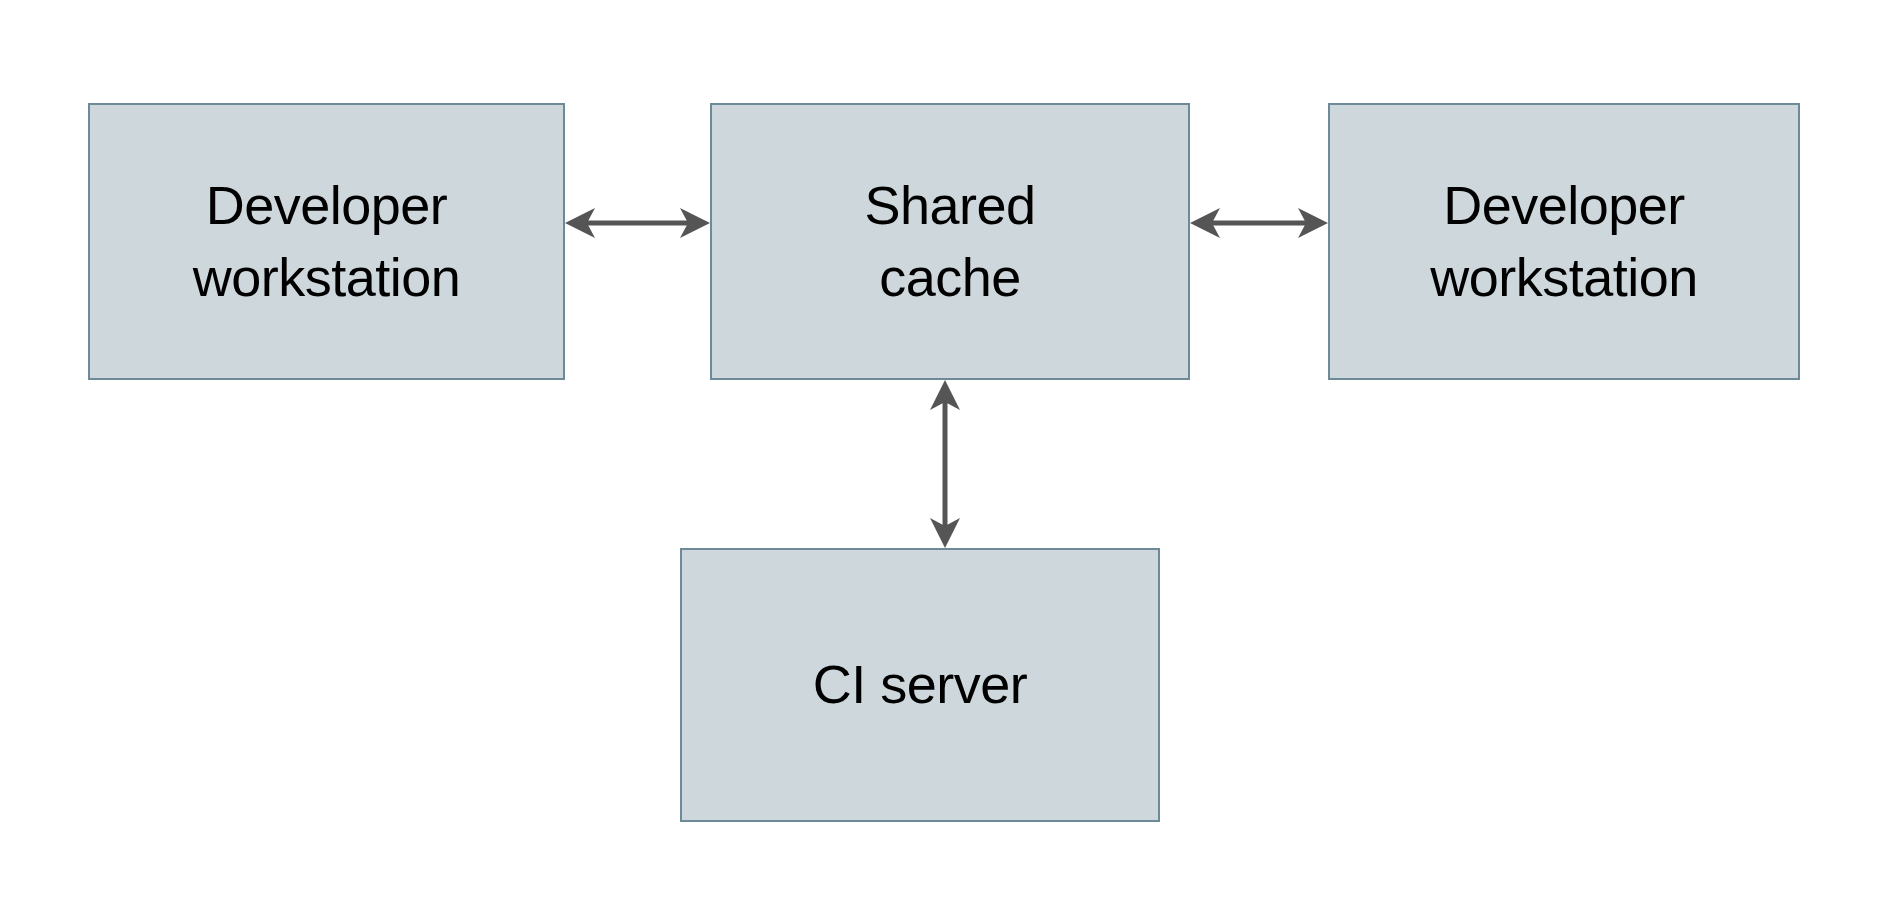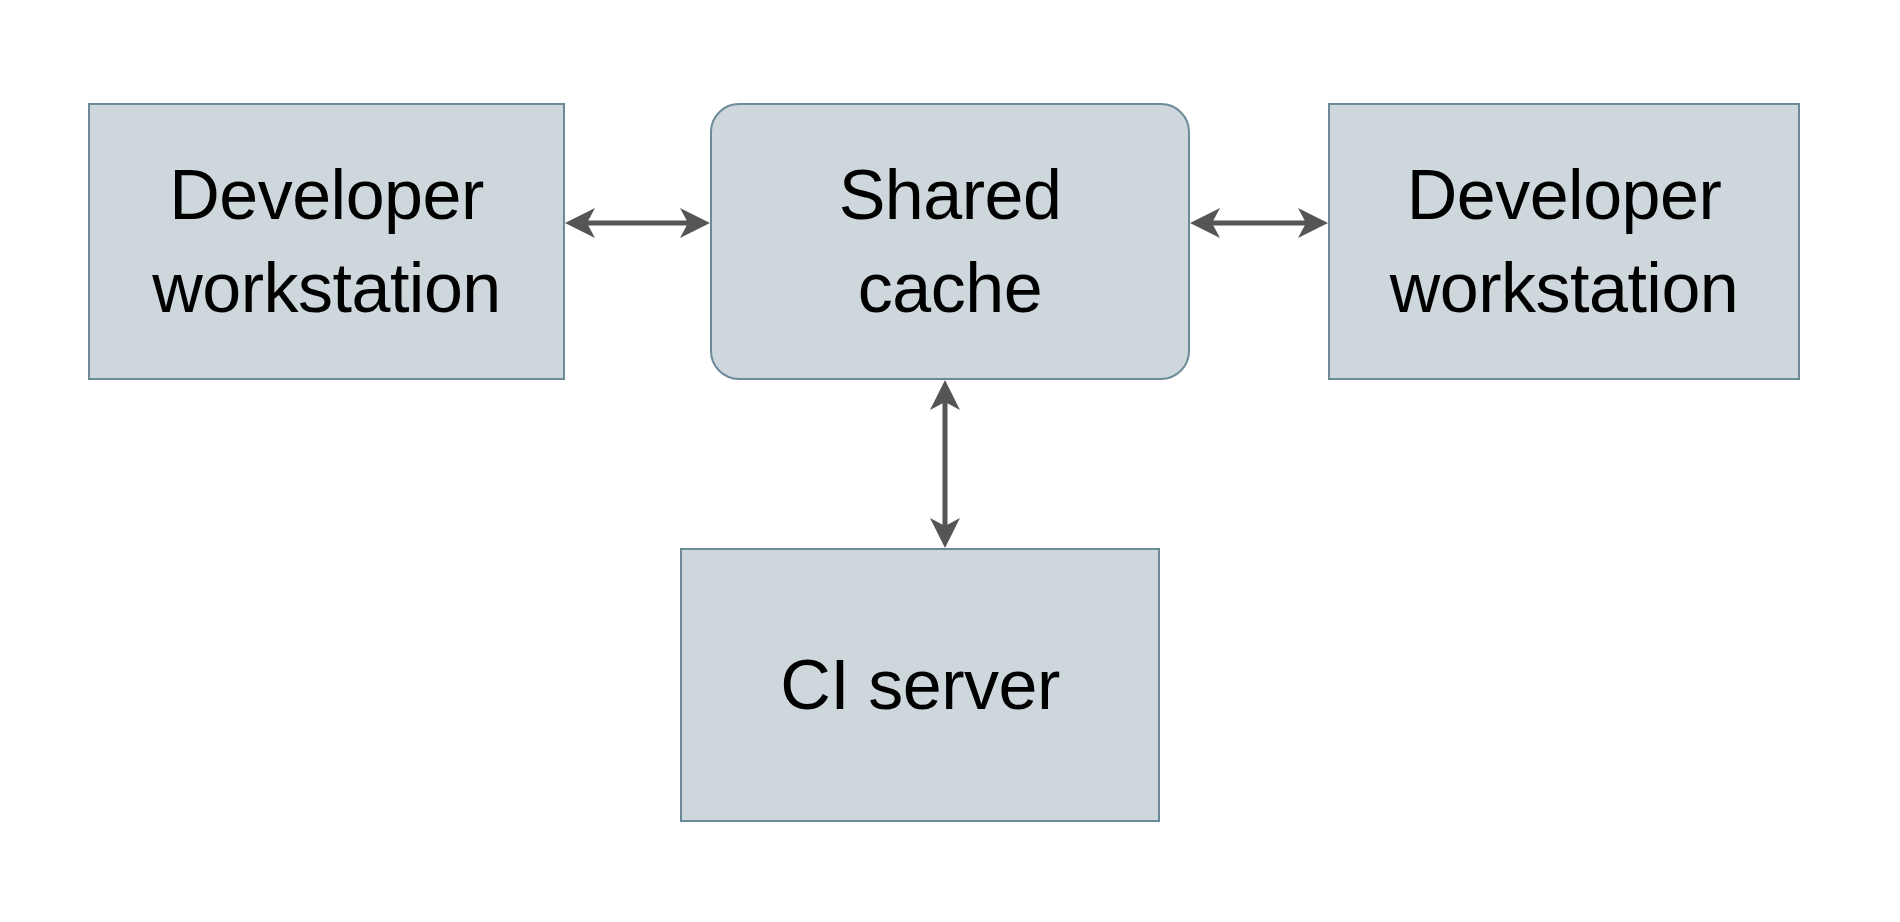--- a/index.html
+++ b/index.html
@@ -23,21 +23,21 @@
     box-sizing: border-box;
     background: #ced8dc;
     border: 2px solid #6d8a99;
     display: flex;
     align-items: center;
     justify-content: center;
     text-align: center;
   }
   .node-label {
     font-family: "Liberation Sans", sans-serif;
-    font-size: 70px;
+    font-size: 54px;
     line-height: 1.32;
     color: #000000;
     font-weight: 400;
     letter-spacing: -0.5px;
     white-space: pre-line;
     padding: 0 6px;
   }
   .edge {
     position: absolute;
     pointer-events: none;
@@ -50,21 +50,21 @@
 </head>
 <body>
 
 <div id="canvas">
 
   <div class="node" style="left:88px; top:103px; width:477px; height:277px;">
     <span class="node-label">Developer
 workstation</span>
   </div>
 
-  <div class="node" style="left:710px; top:103px; width:480px; height:277px;border-radius:29px;">
+  <div class="node" style="left:710px; top:103px; width:480px; height:277px;">
     <span class="node-label">Shared
 cache</span>
   </div>
 
   <div class="node" style="left:1328px; top:103px; width:472px; height:277px;">
     <span class="node-label">Developer
 workstation</span>
   </div>
 
   <div class="node" style="left:680px; top:548px; width:480px; height:274px;">

